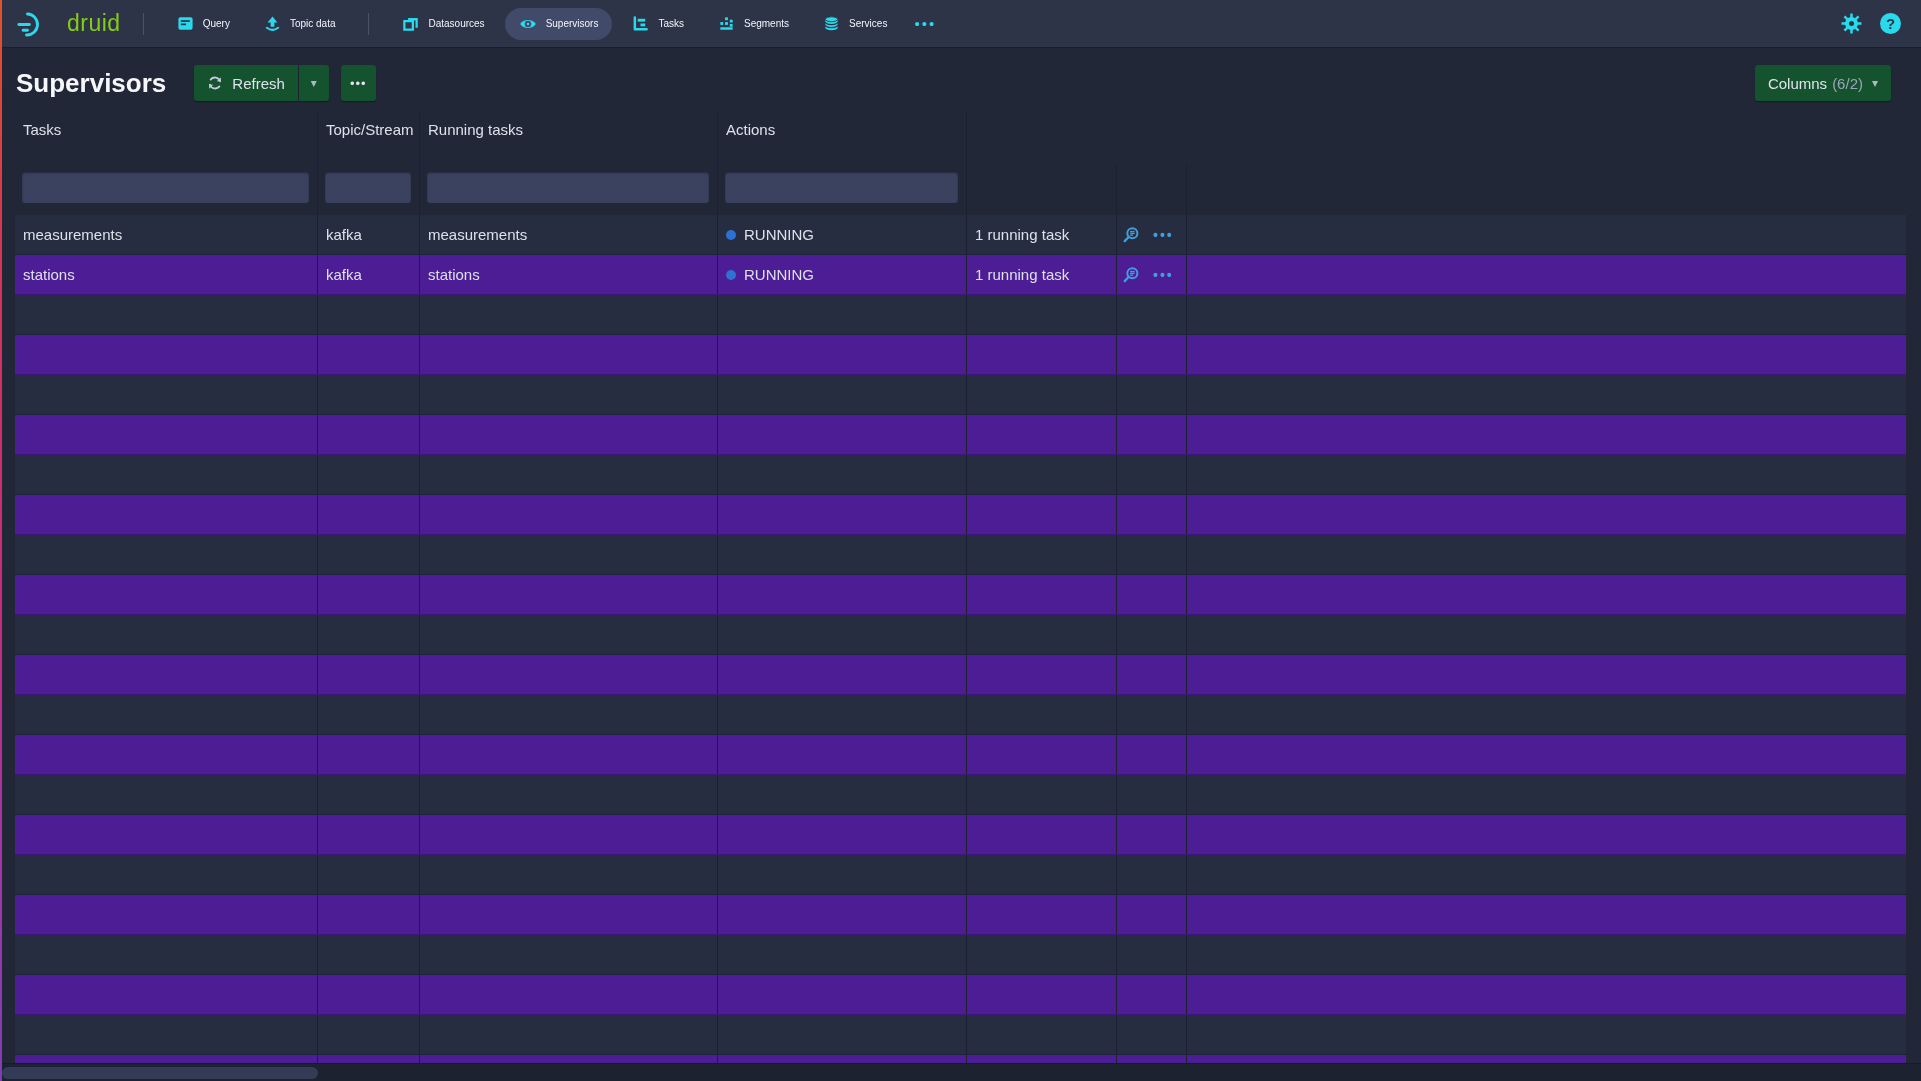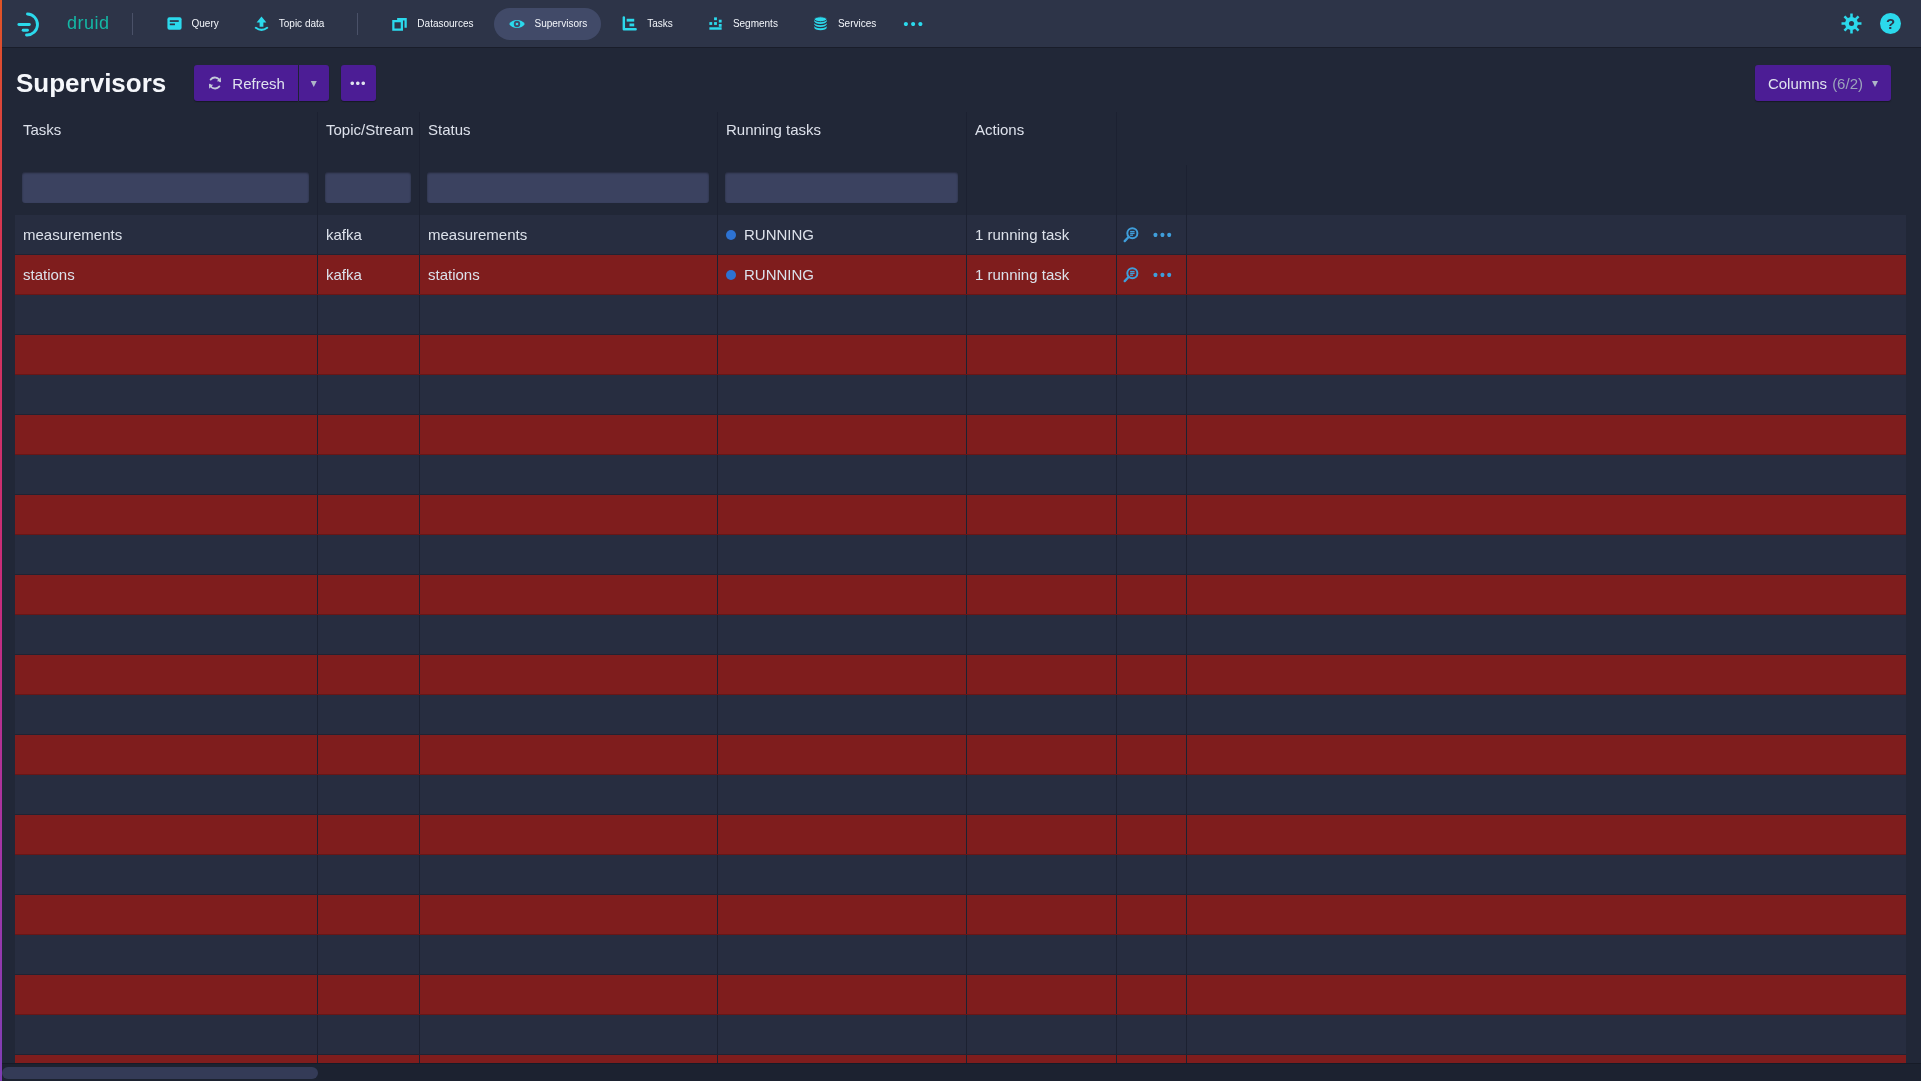--- a/index.html
+++ b/index.html
@@ -9,35 +9,35 @@
     background:#212737; color:#dce1ea; position:relative;
   }
   
   .edge-strip { position:absolute; left:0; top:0; width:2px; height:100%; z-index:60;
     background:linear-gradient(180deg,#e05426 0%,#d63553 22%,#c72c7c 55%,#a235a8 80%,#7e3eb4 100%); }
 
   
   .navbar { height:48px; background:#2d3448; border-bottom:1px solid #191d2a;
     display:flex; align-items:center; padding:0 20px 0 16px; position:relative; z-index:40; }
   .brand { display:flex; align-items:center; gap:9px; margin-right:6px; }
-  .brand-word { color:#14b8a6; font-size:18px; letter-spacing:.5px; }
+  .brand-word { color:#84cc16; font-size:23px; letter-spacing:.5px; }
   .nav-divider { width:1px; height:22px; background:#4a5168; margin:0 16px; }
   .nav-item { display:flex; align-items:center; gap:9px; padding:7px 14px; margin:0 3px;
     border-radius:17px; color:#f3f6fb; font-size:10px; cursor:pointer; white-space:nowrap; }
   .nav-item.active { background:#414a68; }
   .nav-more { color:#2bd9ec; font-size:15px; letter-spacing:2px; padding:7px 10px; cursor:pointer; }
   .nav-right { margin-left:auto; display:flex; align-items:center; gap:18px; }
   .help-circle { width:21px; height:21px; border-radius:50%; background:#2bd9ec; color:#2d3448;
     font-weight:bold; font-size:15px; display:flex; align-items:center; justify-content:center; cursor:pointer; }
   .icon-btn { cursor:pointer; display:flex; align-items:center; }
 
   
   .toolbar { display:flex; align-items:center; padding:12px 30px 0 16px; height:58px; }
   .page-title { font-size:26px; font-weight:bold; color:#f5f7fb; margin-right:28px; }
-  .btn { background:#4c1d95; border:none; border-radius:3px; color:#dfe3ee; font-size:15px;
+  .btn { background:#14532d; border:none; border-radius:3px; color:#dfe3ee; font-size:15px;
     height:36px; display:inline-flex; align-items:center; padding:0 13px; cursor:pointer;
     box-shadow:0 1px 1px rgba(0,0,0,.35); font-family:inherit; }
   .btn-group { display:flex; }
   .btn-group .btn-main { border-radius:3px 0 0 3px; }
   .btn-group .btn-caret { border-radius:0 3px 3px 0; margin-left:1px; width:30px; justify-content:center; padding:0; }
   .btn .lbl { margin-left:9px; }
   .caret-glyph { color:#aeb6c8; font-size:12px; }
   .more-btn { width:35px; justify-content:center; margin-left:12px; padding:0; letter-spacing:1px;
     color:#dfe3ee; font-size:13px; }
   .columns-btn { margin-left:auto; }
@@ -53,21 +53,21 @@
   .header-row { height:53px; }
   .header-row .cell { align-items:flex-start; padding-top:9px; display:block; color:#dde1eb; cursor:pointer; }
   .header-sub { font-style:italic; color:#c6ccda; margin-top:3px; }
   .filter-row { height:50px; }
   .filter-row .cell { align-items:flex-start; padding-top:7px; padding-left:0; }
   .filter-input { width:calc(100% - 15px); margin-left:7px; height:31px; background:#3b4260;
     border:none; border-radius:3px; box-shadow:inset 0 1px 2px rgba(0,0,0,.4);
     color:#e7ebf3; padding:0 8px; font-size:14px; outline:none; font-family:inherit; }
   .t-row { height:40px; border-bottom:1px solid rgba(0,0,0,.18); }
   .t-row.light { background:#272d40; }
-  .t-row.dark  { background:#7f1d1d; }
+  .t-row.dark  { background:#4c1d95; }
   .status-dot { width:10px; height:10px; border-radius:50%; background:#2d72d2; margin-right:8px; flex:0 0 auto; }
   .actions-cell { gap:13px; padding-left:5px; }
   .action-icon { cursor:pointer; display:flex; align-items:center; }
   .action-dots { color:#3f9edb; font-size:14px; letter-spacing:2px; cursor:pointer; font-weight:bold; }
 
   
   .hscrollbar { position:absolute; left:0; bottom:0; width:100%; height:18px; background:#1c2230;
     border-top:1px solid #161b27; z-index:50; }
   .hscroll-thumb { position:absolute; left:2px; top:3px; width:316px; height:12px;
     background:#343b57; border-radius:6px; cursor:pointer; }
@@ -214,21 +214,20 @@
     <span class="dim">(6/2)</span>
     <span class="caret-glyph">▾</span>
   </button>
 </div>
 
 <div class="table-wrap">
 
   <div class="grid-row header-row">
     <div class="cell">Tasks</div>
     <div class="cell">Topic/Stream</div>
-    <div class="cell">Status</div>
     <div class="cell">Running tasks</div>
     <div class="cell">Actions</div>
     <div class="cell filler"></div>
   </div>
 
   <div class="grid-row filter-row">
     <div class="cell">
         <input class="filter-input" value="" style="">
       </div>
     <div class="cell">

